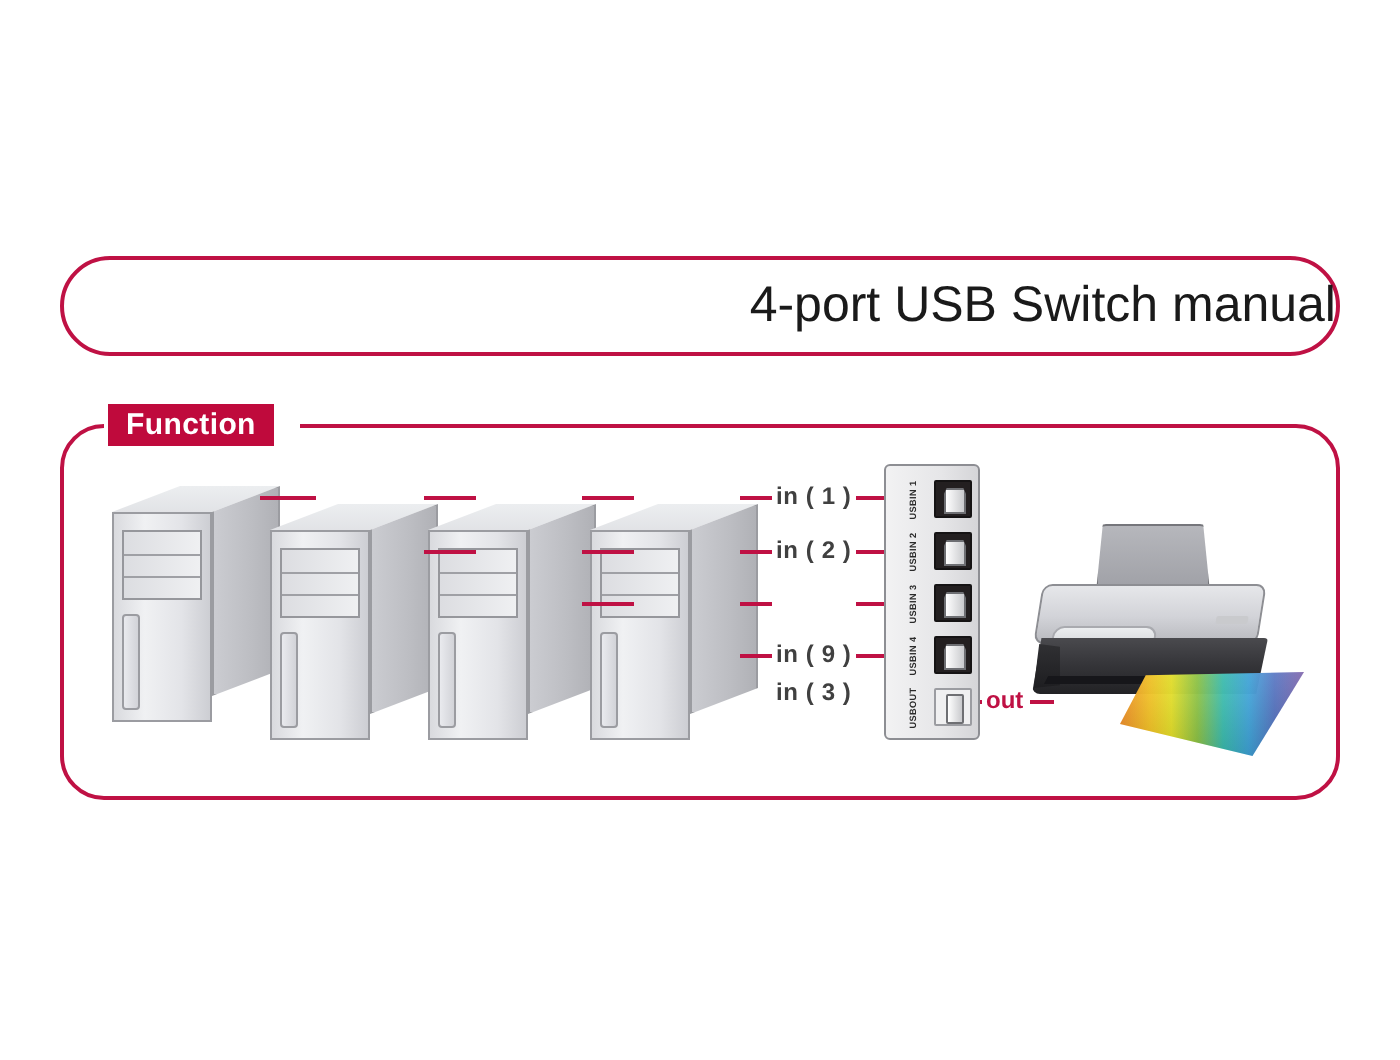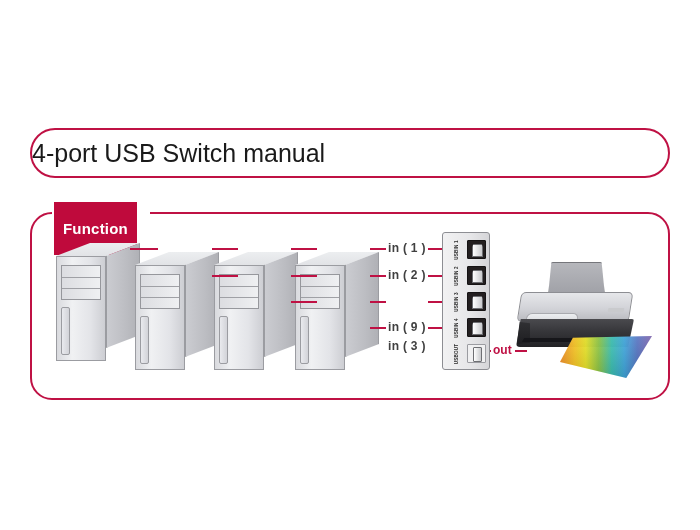--- a/index.html
+++ b/index.html
@@ -33,21 +33,21 @@
     box-sizing: border-box;
     border: 2px solid #bf1144;
     border-radius: 26px;
     background: #ffffff;
   }
   .title-text {
     position: absolute;
     left: 0; right: 0;
     top: 50%;
     transform: translateY(-50%);
-    text-align: left;
+    text-align: right;
     font-size: 25px;
     color: #1a1a1a;
     letter-spacing: 0px;
     font-family: "Liberation Sans", sans-serif;
     white-space: nowrap;
   }
 
   
   .function-box {
     position: absolute;
@@ -67,21 +67,21 @@
     top: 204px;
     width: 98px;
     height: 18px;
     background: #ffffff;
   }
   .function-tag {
     position: absolute;
     left: 54px;
     top: 202px;
     height: 21px;
-    padding: 16px 9px;
+    padding: 0 9px;
     background: #bf0a3c;
     color: #ffffff;
     font-size: 15px;
     font-weight: bold;
     line-height: 21px;
     font-family: "Liberation Sans", sans-serif;
     white-space: nowrap;
     letter-spacing: 0.2px;
     text-align: center;
   }

